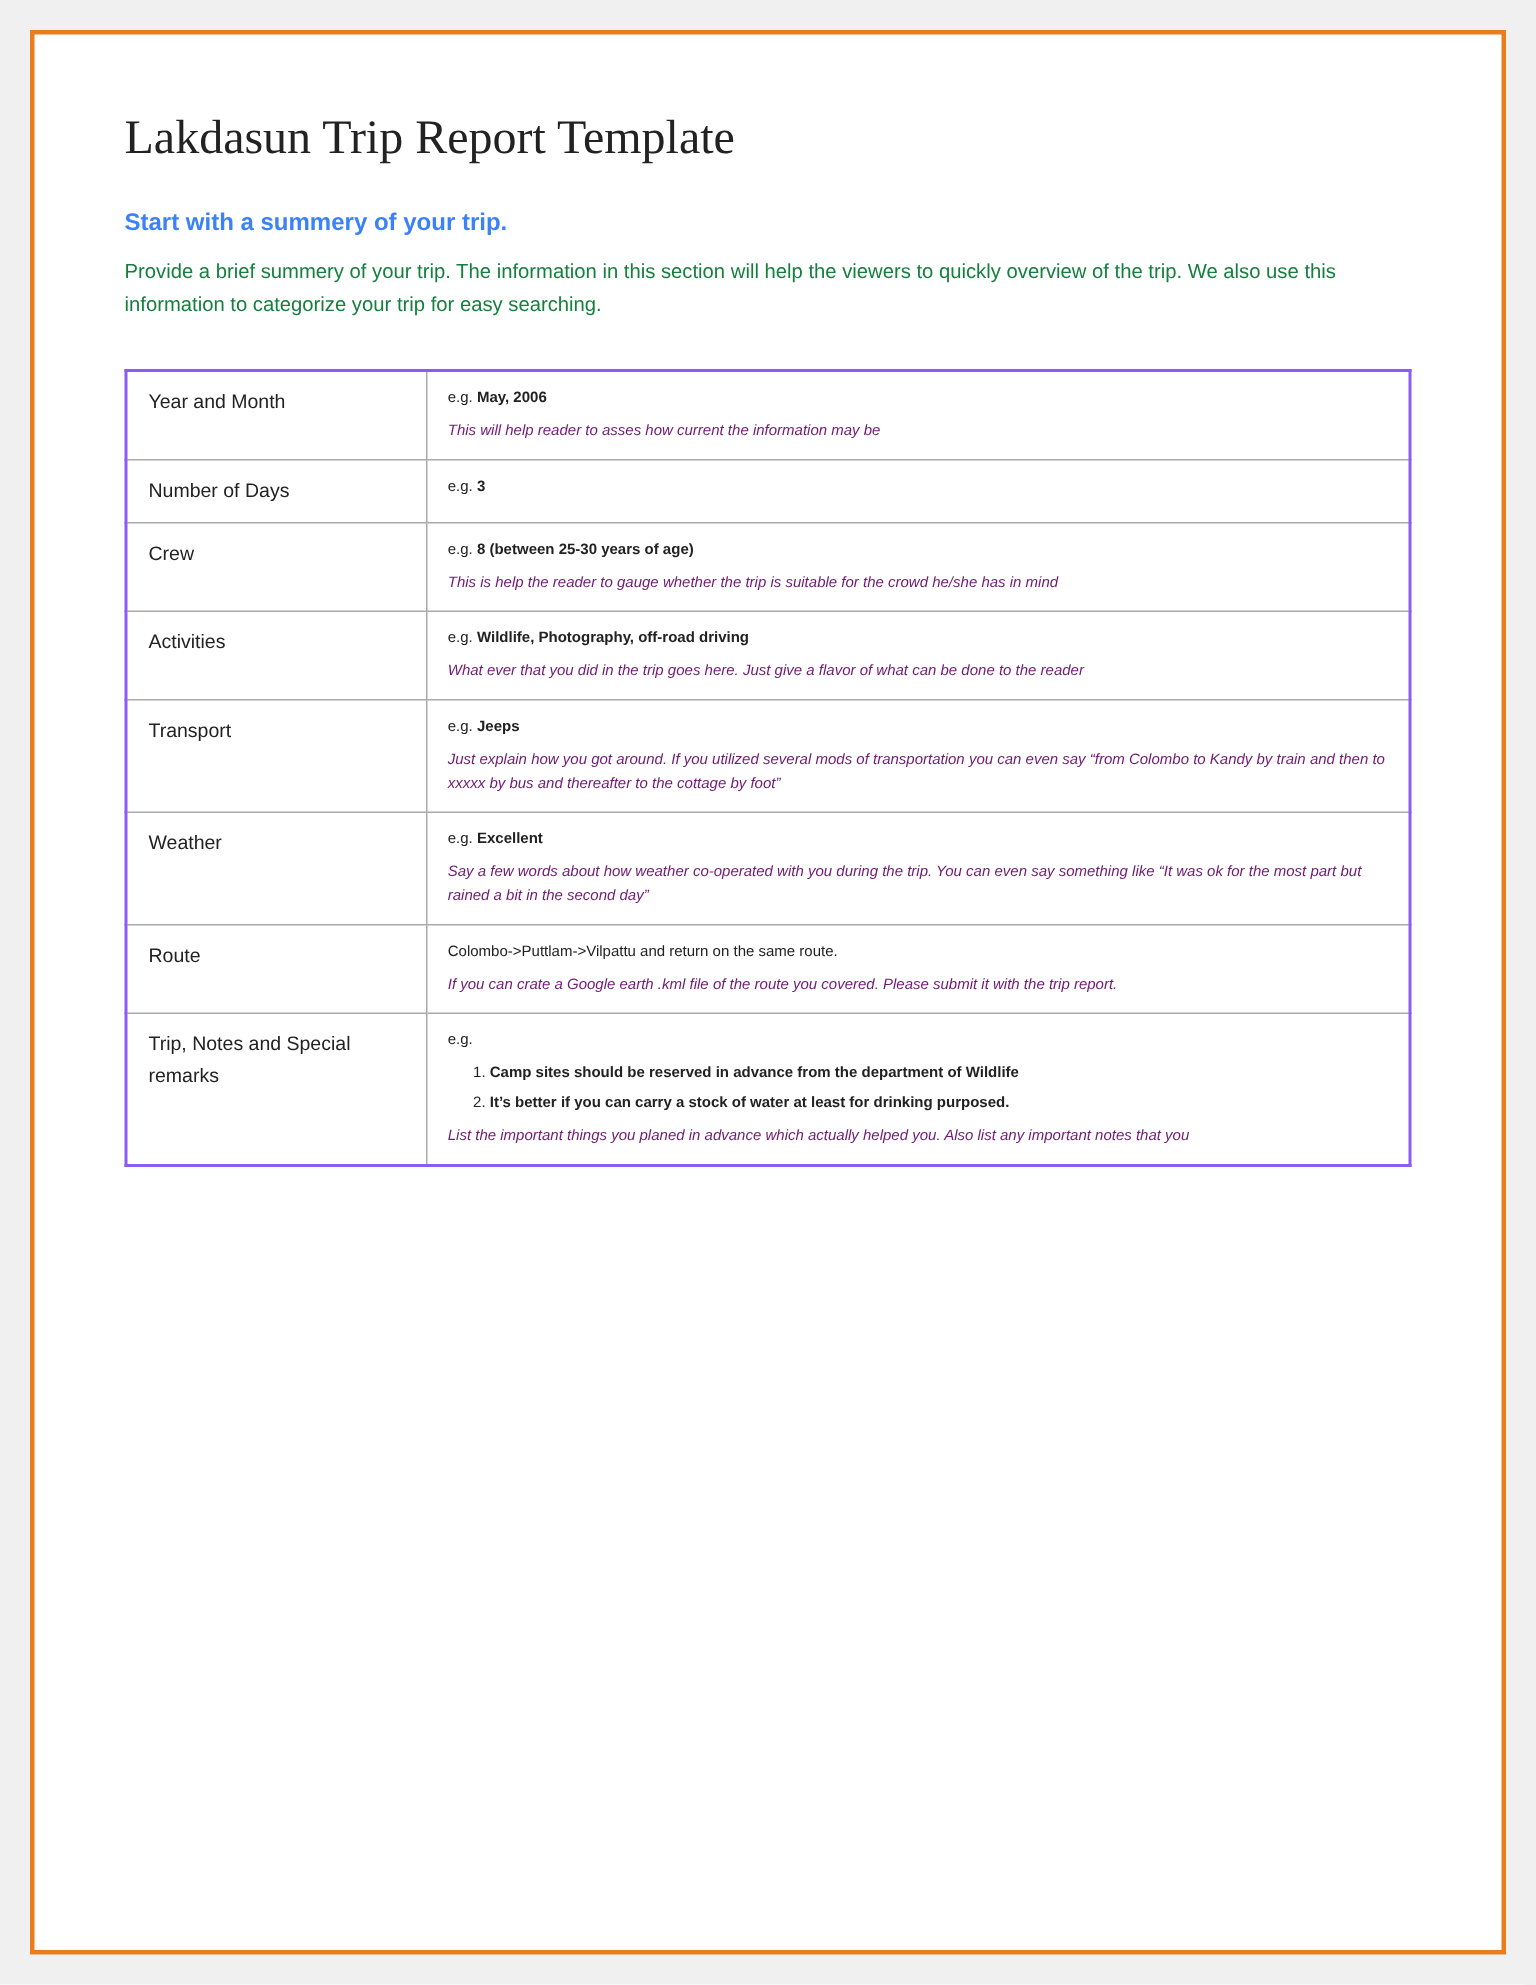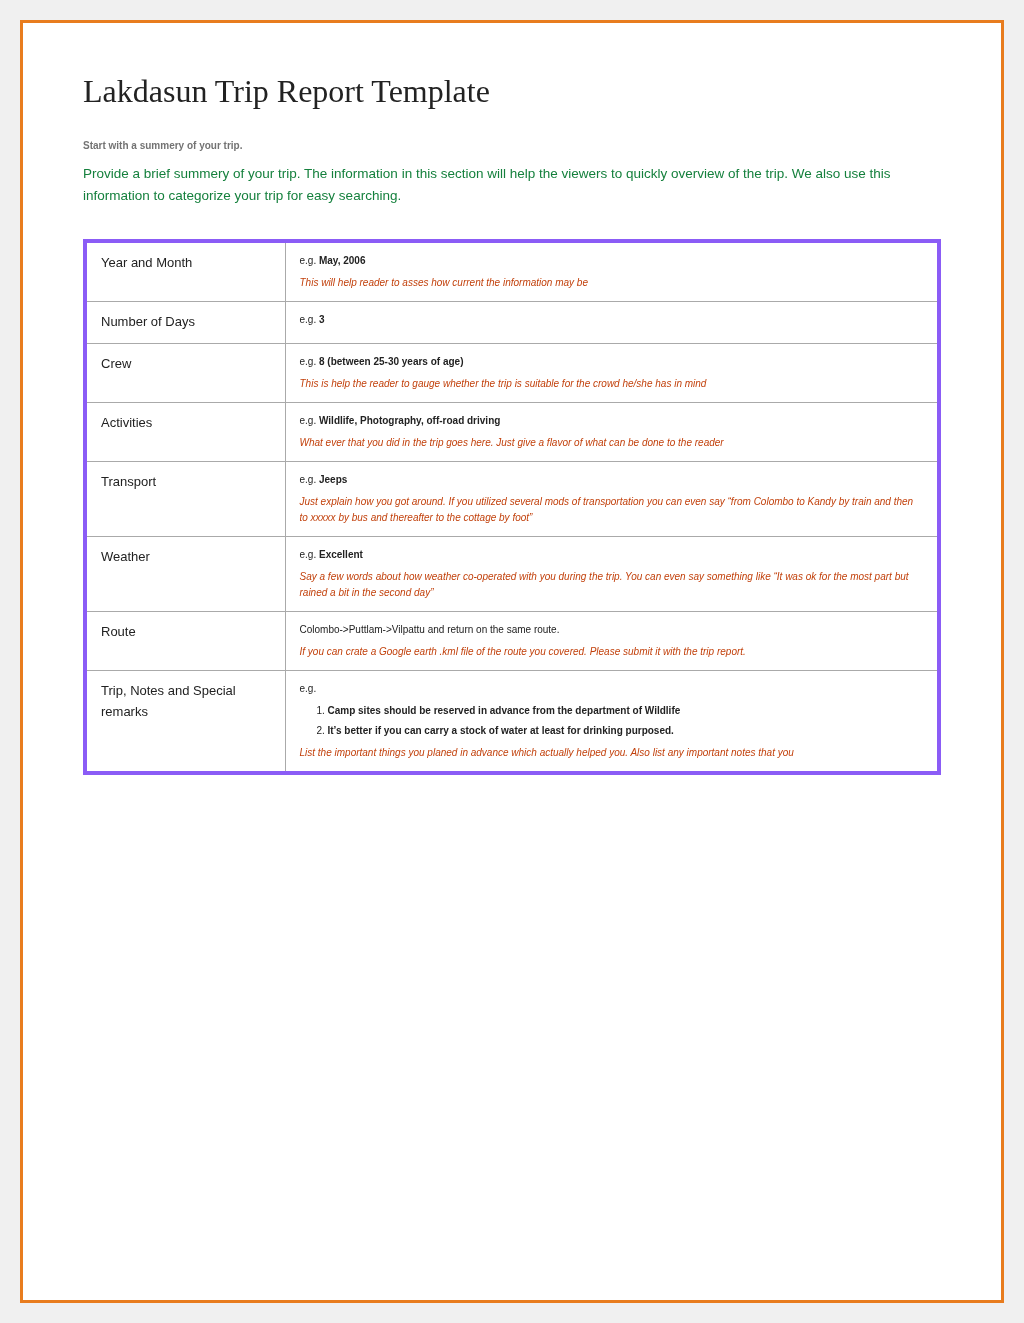--- a/index.html
+++ b/index.html
@@ -29,37 +29,37 @@
 
     .page-title {
       font-size: 32px;
       font-weight: normal;
       color: #222;
       margin-bottom: 30px;
       font-family: Georgia, serif;
     }
 
     .section-heading {
-      font-size: 10px;
+      font-size: 16px;
       font-weight: bold;
-      color: #737373;
+      color: #3b82f6;
       margin-bottom: 12px;
     }
 
     .intro-text {
       font-size: 13.5px;
       color: #15803d;
       line-height: 1.6;
       margin-bottom: 8px;
     }
 
     .summary-table {
       width: 100%;
       border-collapse: collapse;
-      border: 4px solid #8b5cf6;
+      border: 2px solid #8b5cf6;
       font-size: 13px;
       color: #222;
       margin-top: 33px;
     }
 
     .summary-table td {
       border: 1px solid #aaa;
       padding: 10px 14px;
       vertical-align: top;
       line-height: 1.6;
@@ -71,21 +71,21 @@
       vertical-align: middle;
       font-size: 13px;
     }
 
     .content-cell {
       font-size: 10px;
     }
 
     .content-cell .hint-italic {
       font-style: italic;
-      color: #c2410c;
+      color: #701a75;
       display: block;
       margin-top: 6px;
     }
 
     .content-cell .example-line {
       display: block;
     }
 
     .content-cell ol {
       margin-left: 28px;

